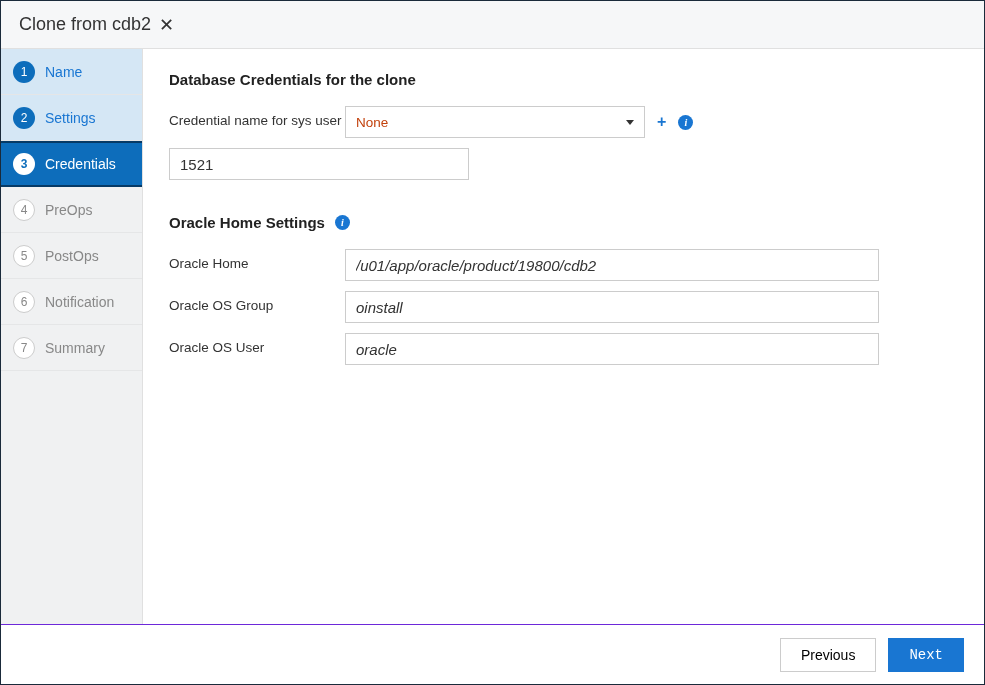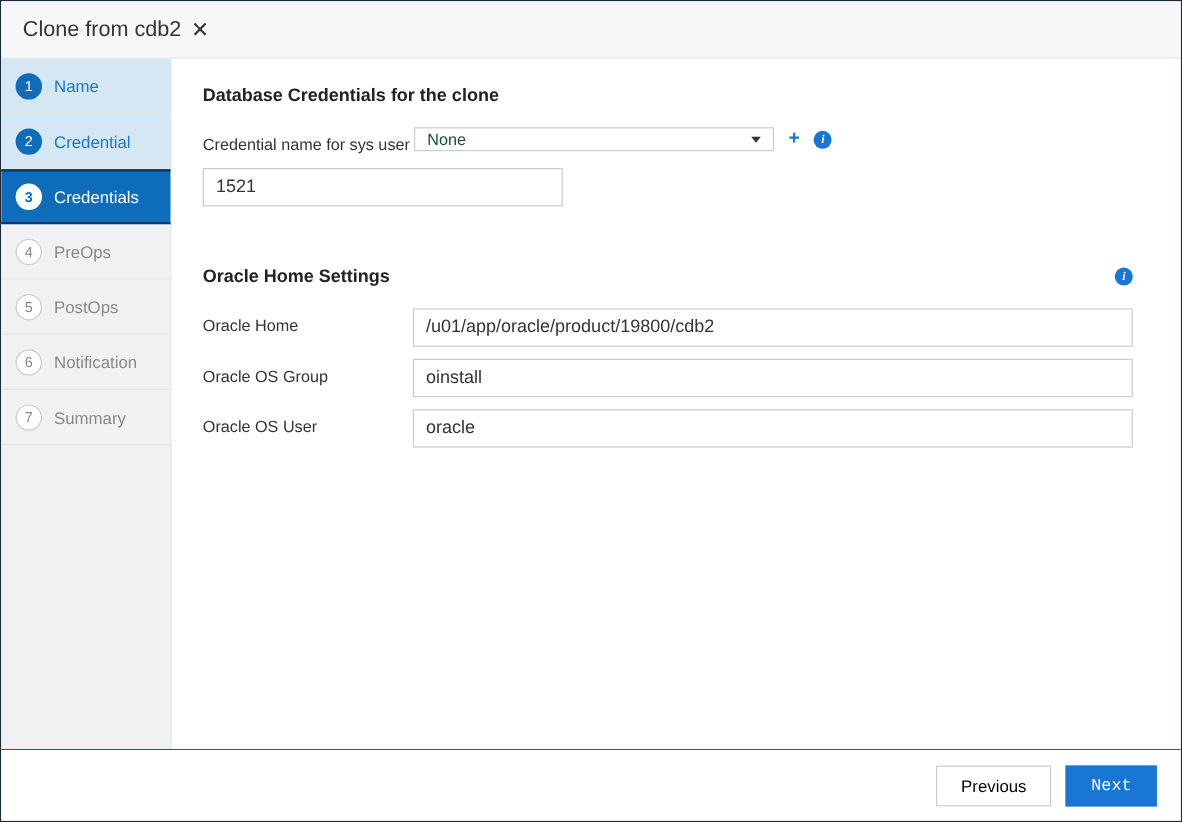--- a/index.html
+++ b/index.html
@@ -100,22 +100,21 @@
   .section-title {
     font-size: 15px;
     font-weight: 600;
     color: #222;
     margin-bottom: 18px;
     display: flex;
     align-items: center;
     gap: 10px;
   }
   .section-title.second {
-    margin-top: 50px;
-    justify-content: space-between;
+    margin-top: 34px;
   }
   .form-row {
     display: flex;
     align-items: flex-start;
     margin-bottom: 10px;
   }
   .form-label {
     width: 176px;
     font-size: 13.5px;
     color: #333;
@@ -123,47 +122,47 @@
     line-height: 1.3;
   }
   .form-control-wrap {
     display: flex;
     align-items: center;
     gap: 12px;
     flex: 1;
   }
   .select-box {
     width: 300px;
-    height: 20px;
+    height: 32px;
     border: 1px solid #ccc;
     background: #fff;
     display: flex;
     align-items: center;
     justify-content: space-between;
     padding: 0 10px;
     font-size: 13.5px;
-    color: #14532d;
+    color: #c2410c;
     cursor: pointer;
   }
   .caret {
     width: 0; height: 0;
     border-left: 4px solid transparent;
     border-right: 4px solid transparent;
     border-top: 5px solid #333;
   }
   .text-input {
     height: 32px;
     border: 1px solid #ccc;
     padding: 0 10px;
     font-size: 15px;
     color: #333;
     background: #fff;
   }
   .text-input.narrow { width: 300px; }
-  .text-input.wide { width: 600px; }
+  .text-input.wide { width: 534px; font-style: italic; }
   .plus-icon {
     color: #1976d2;
     font-size: 16px;
     font-weight: 700;
     cursor: pointer;
   }
   .info-icon {
     width: 15px;
     height: 15px;
     border-radius: 50%;
@@ -217,21 +216,21 @@
 </div>
 
 <div class="body">
   <div class="sidebar">
     <div class="step completed">
       <div class="step-num">1</div>
       <div>Name</div>
     </div>
     <div class="step completed">
       <div class="step-num">2</div>
-      <div>Credential</div>
+      <div>Settings</div>
     </div>
     <div class="step active">
       <div class="step-num">3</div>
       <div>Credentials</div>
     </div>
     <div class="step pending">
       <div class="step-num">4</div>
       <div>PreOps</div>
     </div>
     <div class="step pending">

